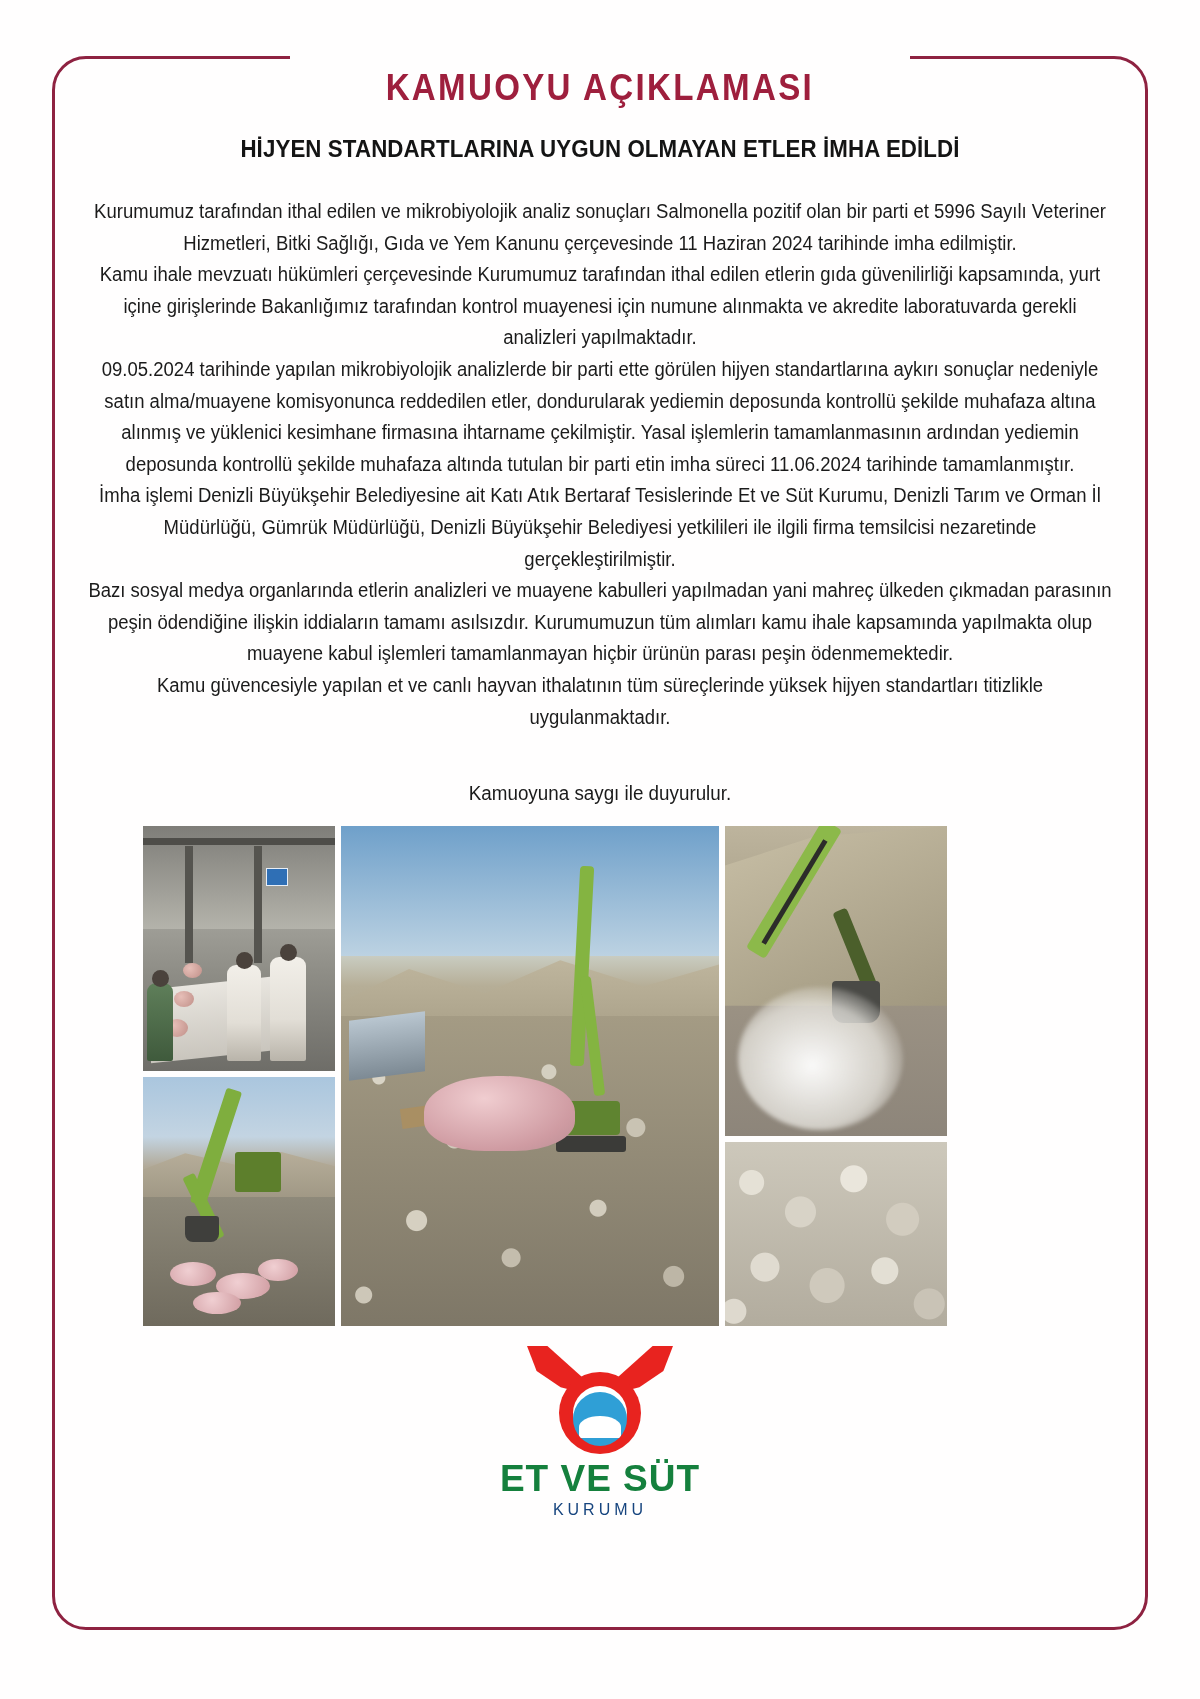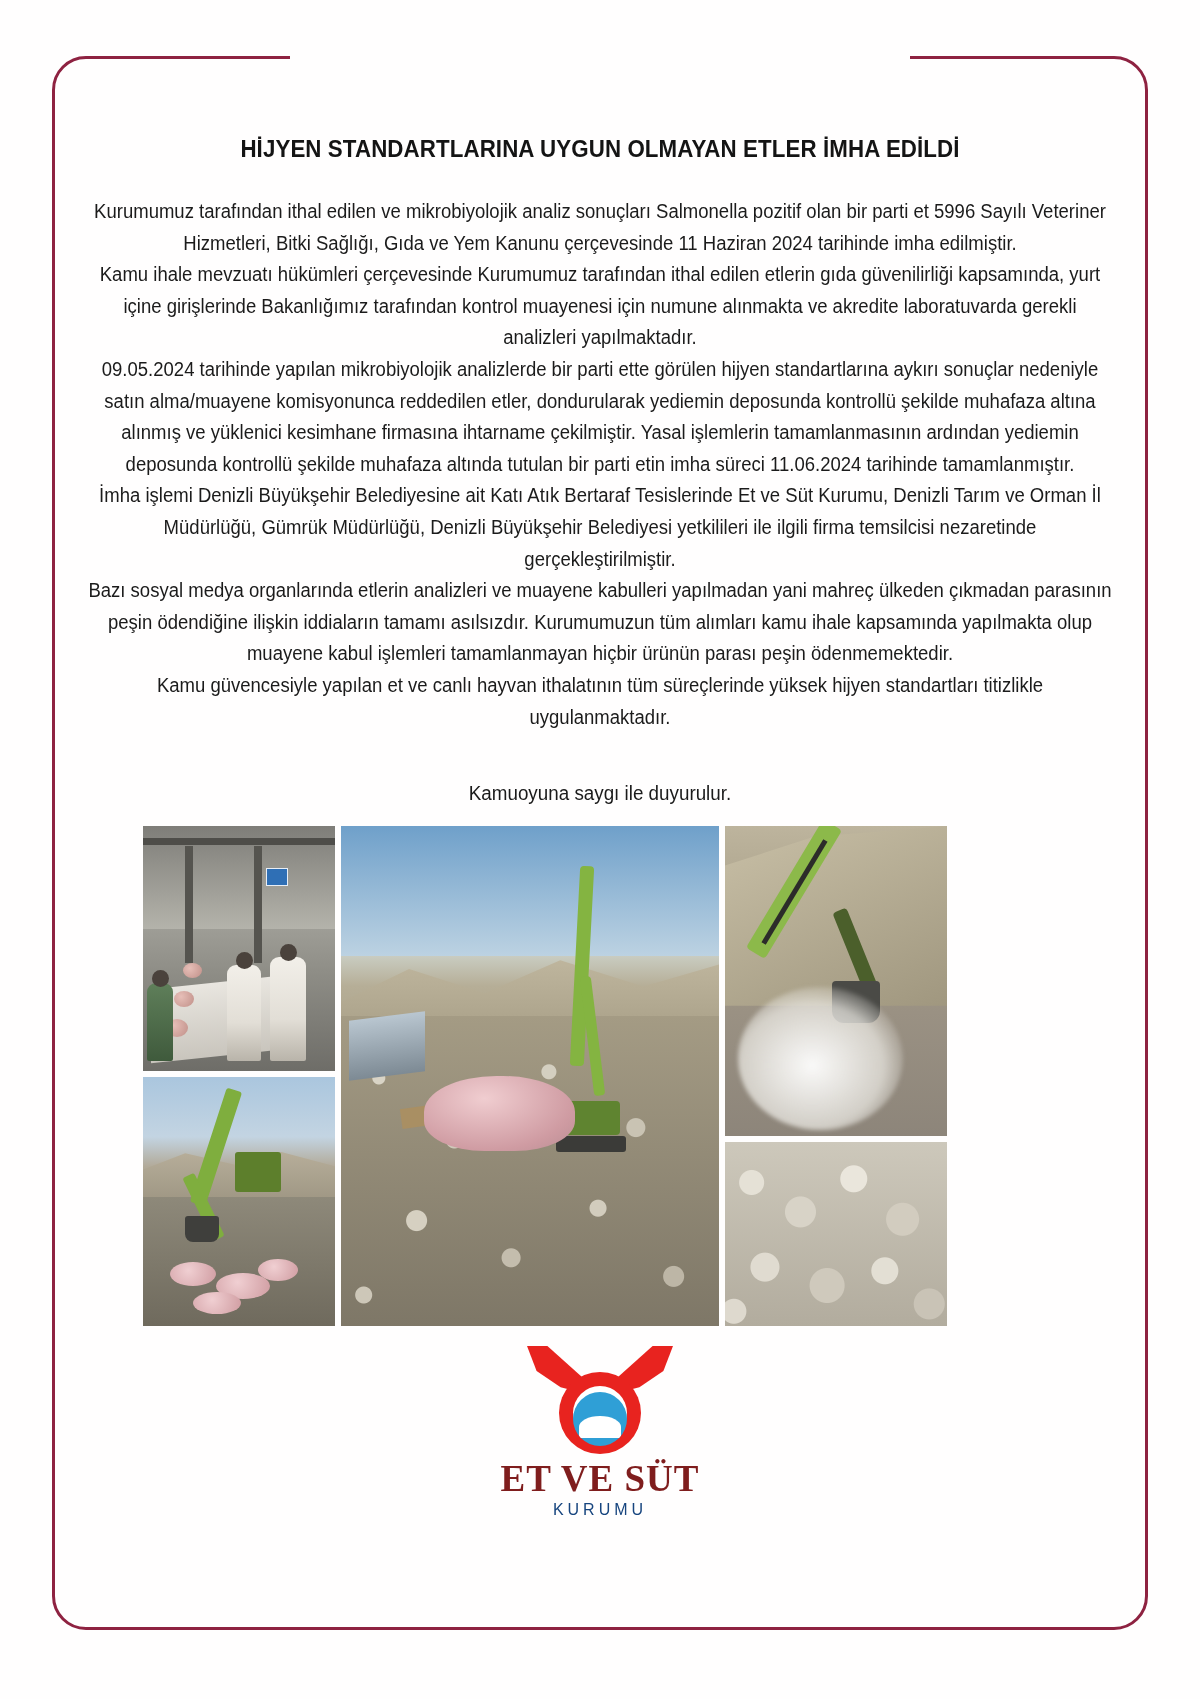--- a/index.html
+++ b/index.html
@@ -337,40 +337,43 @@
     width: 54px; height: 54px; border-radius: 50%;
     background: #2f9fd6;
     overflow: hidden;
   }
   .inner-blue::before {
     content: ""; position: absolute; left: 6px; bottom: 8px;
     width: 42px; height: 22px; border-radius: 50% 50% 0 0;
     background: #ffffff;
   }
   .logo-name {
-    font-family: Liberation Serif, serif;
+    font-family: Liberation Sans, sans-serif;
     font-size: 37px; font-weight: bold; letter-spacing: 1px;
-    color: #7f1d1d; line-height: 1;
+    color: #15803d; line-height: 1;
   }
   .logo-sub {
     font-family: "Liberation Sans Narrow", "Liberation Sans", sans-serif;
     font-size: 16px; font-weight: normal; letter-spacing: 4px;
     color: #16447e; margin-top: 5px; line-height: 1;
   }
 </style>
 </head>
 <body>
 
 <div class="page">
 
   <div class="frame"></div>
   <div class="frame-gap"></div>
 
   <div class="content">
 
+    <div class="title-wrap">
+      <span class="title">KAMUOYU AÇIKLAMASI</span>
+    </div>
 
     <div class="subtitle">HİJYEN STANDARTLARINA UYGUN OLMAYAN ETLER İMHA EDİLDİ</div>
 
     <div class="body-text">
       <p>Kurumumuz tarafından ithal edilen ve mikrobiyolojik analiz sonuçları Salmonella pozitif olan bir parti et 5996 Sayılı Veteriner Hizmetleri, Bitki Sağlığı, Gıda ve Yem Kanunu çerçevesinde 11 Haziran 2024 tarihinde imha edilmiştir.</p>
       <p>Kamu ihale mevzuatı hükümleri çerçevesinde Kurumumuz tarafından ithal edilen etlerin gıda güvenilirliği kapsamında, yurt içine girişlerinde Bakanlığımız tarafından kontrol muayenesi için numune alınmakta ve akredite laboratuvarda gerekli analizleri yapılmaktadır.</p>
       <p>09.05.2024 tarihinde yapılan mikrobiyolojik analizlerde bir parti ette görülen hijyen standartlarına aykırı sonuçlar nedeniyle satın alma/muayene komisyonunca reddedilen etler, dondurularak yediemin deposunda kontrollü şekilde muhafaza altına alınmış ve yüklenici kesimhane firmasına ihtarname çekilmiştir. Yasal işlemlerin tamamlanmasının ardından yediemin deposunda kontrollü şekilde muhafaza altında tutulan bir parti etin imha süreci 11.06.2024 tarihinde tamamlanmıştır.</p>
       <p>İmha işlemi Denizli Büyükşehir Belediyesine ait Katı Atık Bertaraf Tesislerinde Et ve Süt Kurumu, Denizli Tarım ve Orman İl Müdürlüğü, Gümrük Müdürlüğü, Denizli Büyükşehir Belediyesi yetkilileri ile ilgili firma temsilcisi nezaretinde gerçekleştirilmiştir.</p>
       <p>Bazı sosyal medya organlarında etlerin analizleri ve muayene kabulleri yapılmadan yani mahreç ülkeden çıkmadan parasının peşin ödendiğine ilişkin iddiaların tamamı asılsızdır. Kurumumuzun tüm alımları kamu ihale kapsamında yapılmakta olup muayene kabul işlemleri tamamlanmayan hiçbir ürünün parası peşin ödenmemektedir.</p>
       <p>Kamu güvencesiyle yapılan et ve canlı hayvan ithalatının tüm süreçlerinde yüksek hijyen standartları titizlikle uygulanmaktadır.</p>

